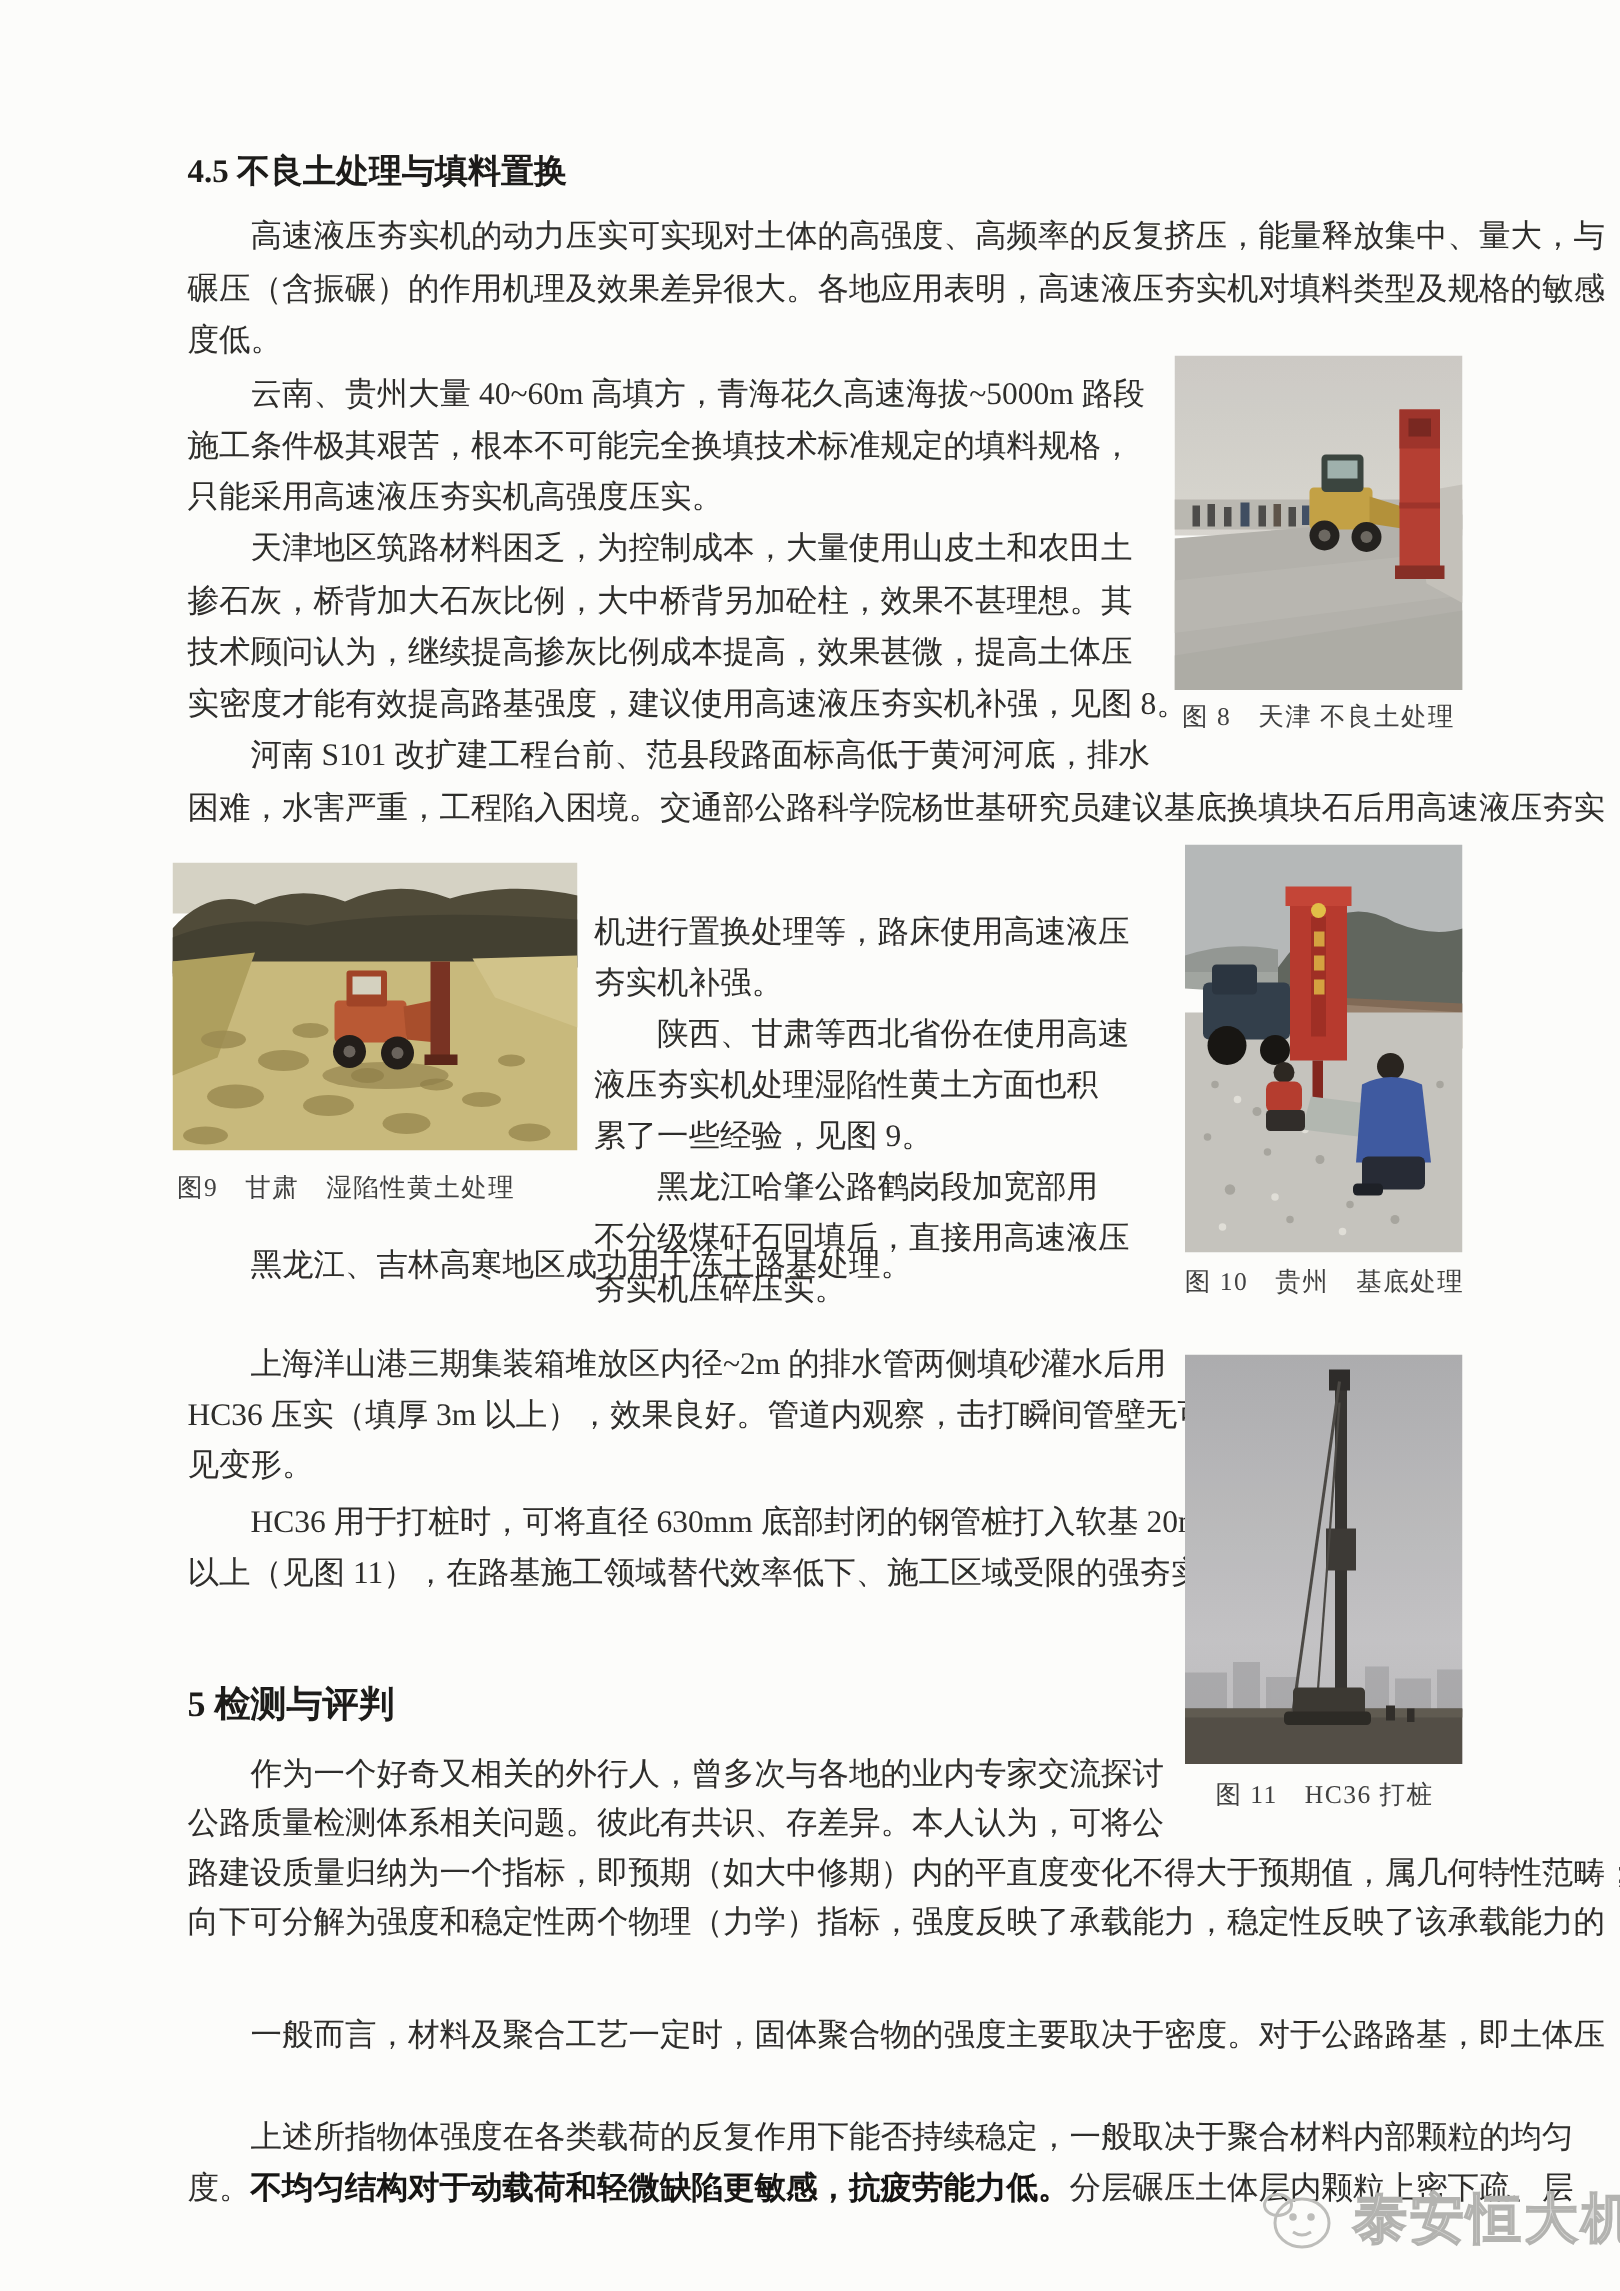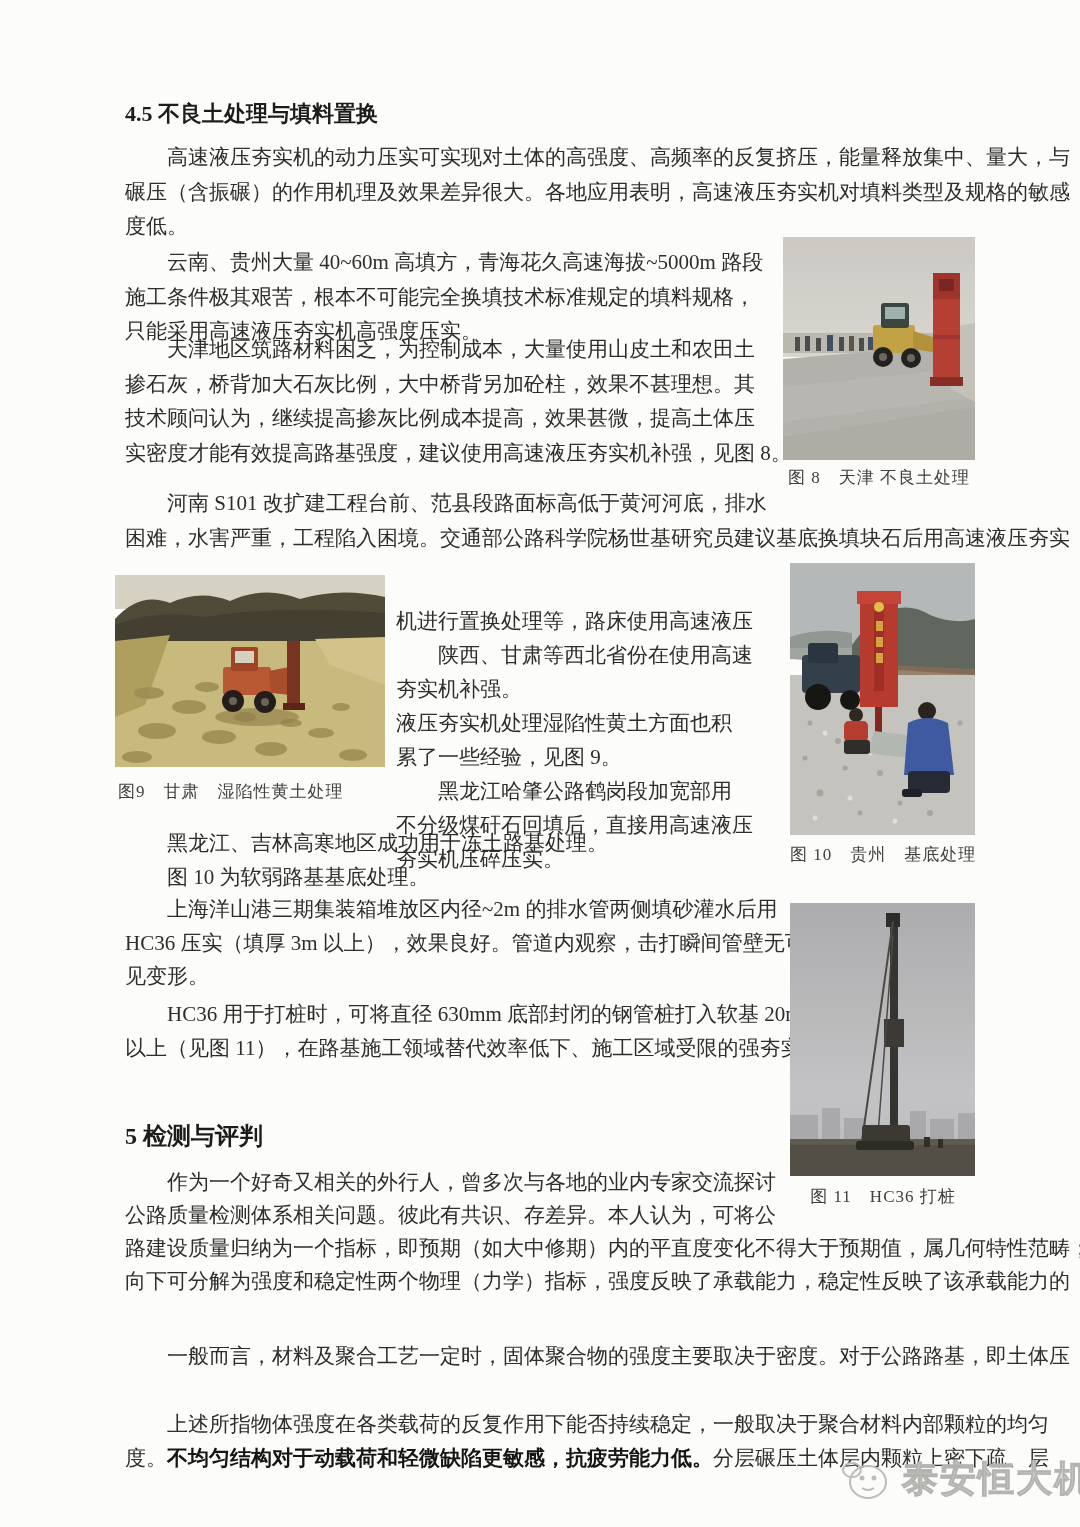--- a/index.html
+++ b/index.html
@@ -43,43 +43,42 @@
   <div class="tblock lh345" style="left:125px;top:140px;">
       <div class="tline">　　高速液压夯实机的动力压实可实现对土体的高强度、高频率的反复挤压，能量释放集中、量大，与</div>
       <div class="tline">碾压（含振碾）的作用机理及效果差异很大。各地应用表明，高速液压夯实机对填料类型及规格的敏感</div>
       <div class="tline">度低。</div>
     </div>
   <div class="tblock lh345" style="left:125px;top:245px;">
       <div class="tline">　　云南、贵州大量 40~60m 高填方，青海花久高速海拔~5000m 路段</div>
       <div class="tline">施工条件极其艰苦，根本不可能完全换填技术标准规定的填料规格，</div>
       <div class="tline">只能采用高速液压夯实机高强度压实。</div>
     </div>
-  <div class="tblock lh345" style="left:125px;top:332px;">
+  <div class="tblock lh345" style="left:125px;top:348px;">
       <div class="tline">　　天津地区筑路材料困乏，为控制成本，大量使用山皮土和农田土</div>
       <div class="tline">掺石灰，桥背加大石灰比例，大中桥背另加砼柱，效果不甚理想。其</div>
       <div class="tline">技术顾问认为，继续提高掺灰比例成本提高，效果甚微，提高土体压</div>
       <div class="tline">实密度才能有效提高路基强度，建议使用高速液压夯实机补强，见图 8。</div>
     </div>
   <div class="tblock lh345" style="left:125px;top:486px;">
       <div class="tline">　　河南 S101 改扩建工程台前、范县段路面标高低于黄河河底，排水</div>
       <div class="tline">困难，水害严重，工程陷入困境。交通部公路科学院杨世基研究员建议基底换填块石后用高速液压夯实</div>
     </div>
   <div class="tblock" style="left:396px;top:556px;margin-top:48px;">
       <div class="tline">机进行置换处理等，路床使用高速液压</div>
+      <div class="tline">夯实机补强。</div>
       <div class="tline">　　陕西、甘肃等西北省份在使用高速</div>
-      <div class="tline">夯实机补强。</div>
       <div class="tline">液压夯实机处理湿陷性黄土方面也积</div>
       <div class="tline">累了一些经验，见图 9。</div>
       <div class="tline">　　黑龙江哈肇公路鹤岗段加宽部用</div>
       <div class="tline">不分级煤矸石回填后，直接用高速液压</div>
       <div class="tline">夯实机压碎压实。</div>
     </div>
   <div class="tblock" style="left:125px;top:826px;">
       <div class="tline">　　黑龙江、吉林高寒地区成功用于冻土路基处理。</div>
-      <div class="tline">　　图 10 为软弱路基基底处理。</div>
     </div>
   <div class="tblock lh335" style="left:125px;top:893px;">
       <div class="tline">　　上海洋山港三期集装箱堆放区内径~2m  的排水管两侧填砂灌水后用</div>
       <div class="tline">HC36 压实（填厚 3m 以上），效果良好。管道内观察，击打瞬间管壁无可</div>
       <div class="tline">见变形。</div>
     </div>
   <div class="tblock" style="left:125px;top:997px;">
       <div class="tline">　　HC36 用于打桩时，可将直径 630mm 底部封闭的钢管桩打入软基 20m</div>
       <div class="tline">以上（见图 11），在路基施工领域替代效率低下、施工区域受限的强夯实</div>
     </div>

